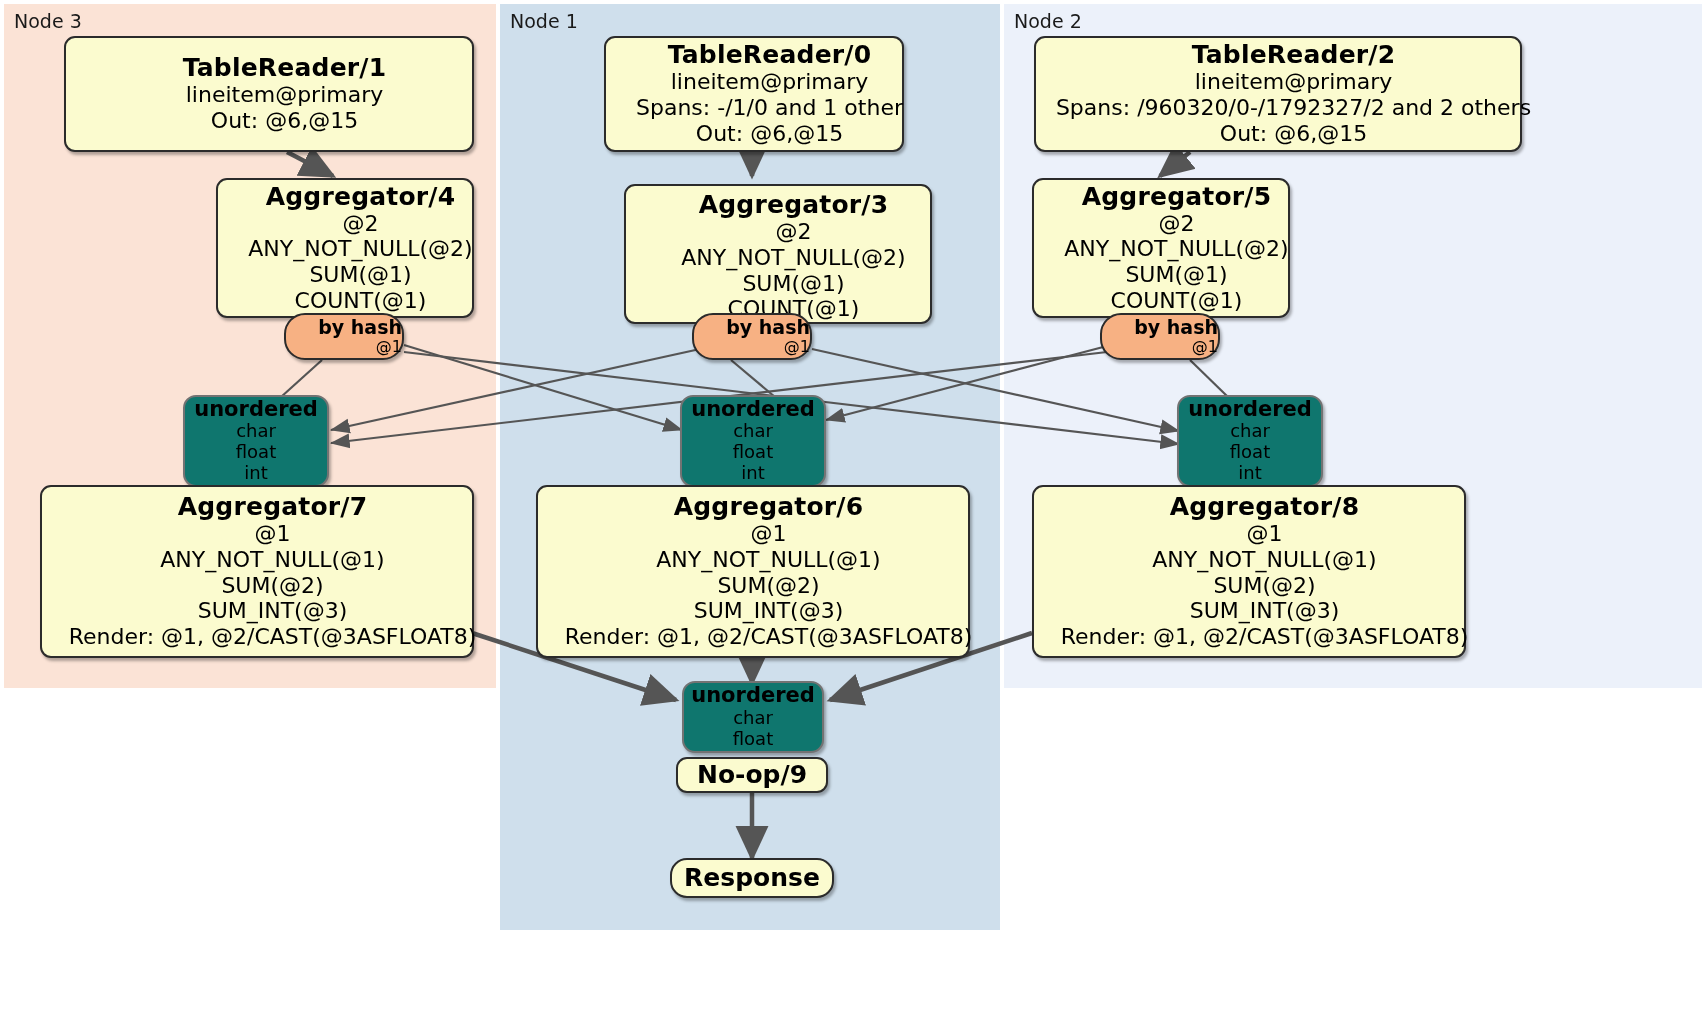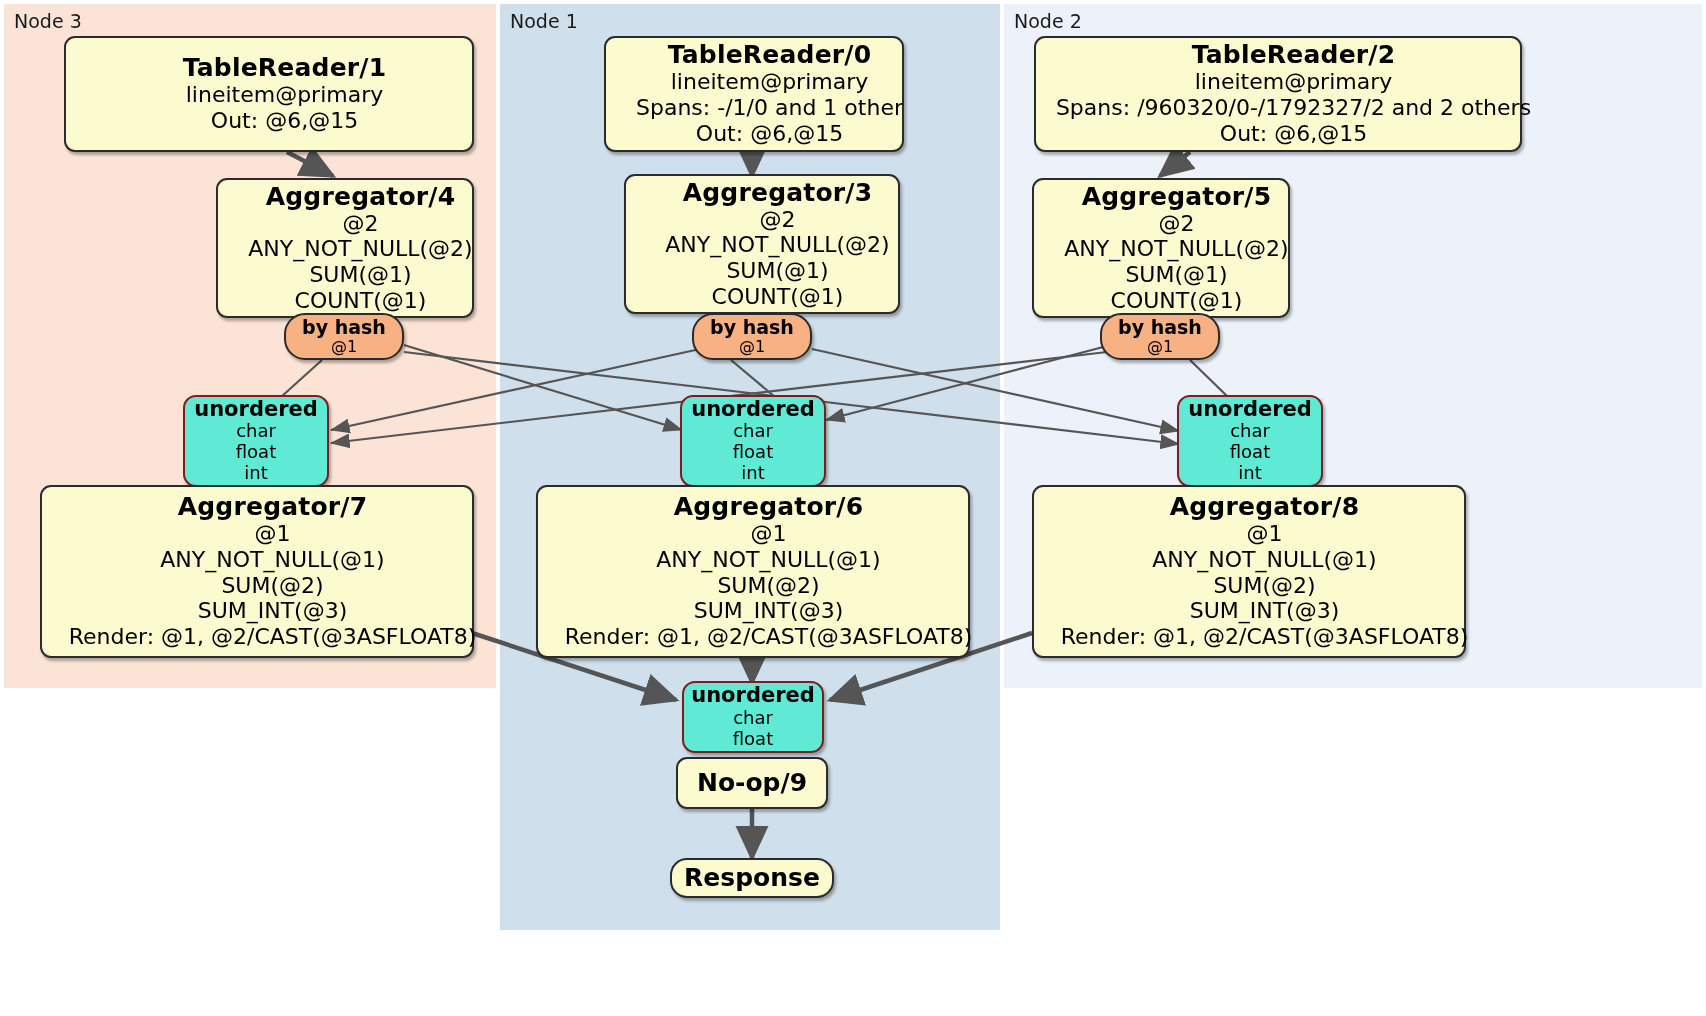--- a/index.html
+++ b/index.html
@@ -16,25 +16,25 @@
   .proc{position:absolute;box-sizing:border-box;background:#fbfbcf;border:2px solid #2b2b2b;
         border-radius:11px;text-align:center;color:#000;
         box-shadow:2px 3px 3px rgba(0,0,0,0.30);
         display:flex;flex-direction:column;justify-content:center;align-items:center;padding-left:31px;}
   .proc .ttl{font-weight:bold;font-size:25px;line-height:1.12;letter-spacing:.2px;}
   .proc .ln{font-size:22px;line-height:1.17;white-space:nowrap;}
 
   .router{position:absolute;box-sizing:border-box;background:#f7b183;border:2px solid #2b2b2b;
           border-radius:21px;text-align:center;color:#000;
           box-shadow:2px 3px 3px rgba(0,0,0,0.30);
-          display:flex;flex-direction:column;justify-content:center;align-items:center;}
+          display:flex;flex-direction:column;justify-content:center;align-items:flex-end;}
   .router .ttl{font-weight:bold;font-size:19px;line-height:1.1;}
   .router .ln{font-size:16px;line-height:1.1;}
 
-  .sync{position:absolute;box-sizing:border-box;background:#5eead4;border:2px solid #7f1d1d;
+  .sync{position:absolute;box-sizing:border-box;background:#0f766e;border:2px solid #737373;
         border-radius:13px;text-align:center;color:#000;
         box-shadow:2px 3px 3px rgba(0,0,0,0.30);
         display:flex;flex-direction:column;justify-content:center;align-items:center;}
   .sync .ttl{font-weight:bold;font-size:21px;line-height:1.12;}
   .sync .ln{font-size:18px;line-height:1.16;}
 
   .small-proc{position:absolute;box-sizing:border-box;background:#fbfbcf;border:2px solid #2b2b2b;
         border-radius:11px;text-align:center;color:#000;
         box-shadow:2px 3px 3px rgba(0,0,0,0.30);
         display:flex;justify-content:center;align-items:center;}
@@ -114,21 +114,21 @@
   </div>
 
   <div class="proc" style="left:216px;top:178px;width:258px;height:140px;">
     <div class="ttl">Aggregator/4</div>
     <div class="ln">@2</div>
     <div class="ln">ANY_NOT_NULL(@2)</div>
     <div class="ln">SUM(@1)</div>
     <div class="ln">COUNT(@1)</div>
   </div>
 
-  <div class="proc" style="left:624px;top:174px;width:276px;height:140px;">
+  <div class="proc" style="left:624px;top:184px;width:308px;height:140px;justify-content:flex-end;">
     <div class="ttl">Aggregator/3</div>
     <div class="ln">@2</div>
     <div class="ln">ANY_NOT_NULL(@2)</div>
     <div class="ln">SUM(@1)</div>
     <div class="ln">COUNT(@1)</div>
   </div>
 
   <div class="proc" style="left:1032px;top:178px;width:258px;height:140px;">
     <div class="ttl">Aggregator/5</div>
     <div class="ln">@2</div>
@@ -199,21 +199,21 @@
     <div class="ln">SUM_INT(@3)</div>
     <div class="ln">Render: @1, @2/CAST(@3ASFLOAT8)</div>
   </div>
 
   <div class="sync" style="left:682px;top:681px;width:142px;height:72px;">
     <div class="ttl">unordered</div>
     <div class="ln">char</div>
     <div class="ln">float</div>
   </div>
 
-  <div class="small-proc" style="left:676px;top:757px;width:152px;height:52px;">
+  <div class="small-proc" style="left:676px;top:757px;width:152px;height:36px;">
     <div class="ttl">No-op/9</div>
   </div>
 
   <div class="small-proc" style="left:670px;top:858px;width:164px;height:40px;border-radius:17px;">
     <div class="ttl">Response</div>
   </div>
 
 </div>
 
 </body></html>

